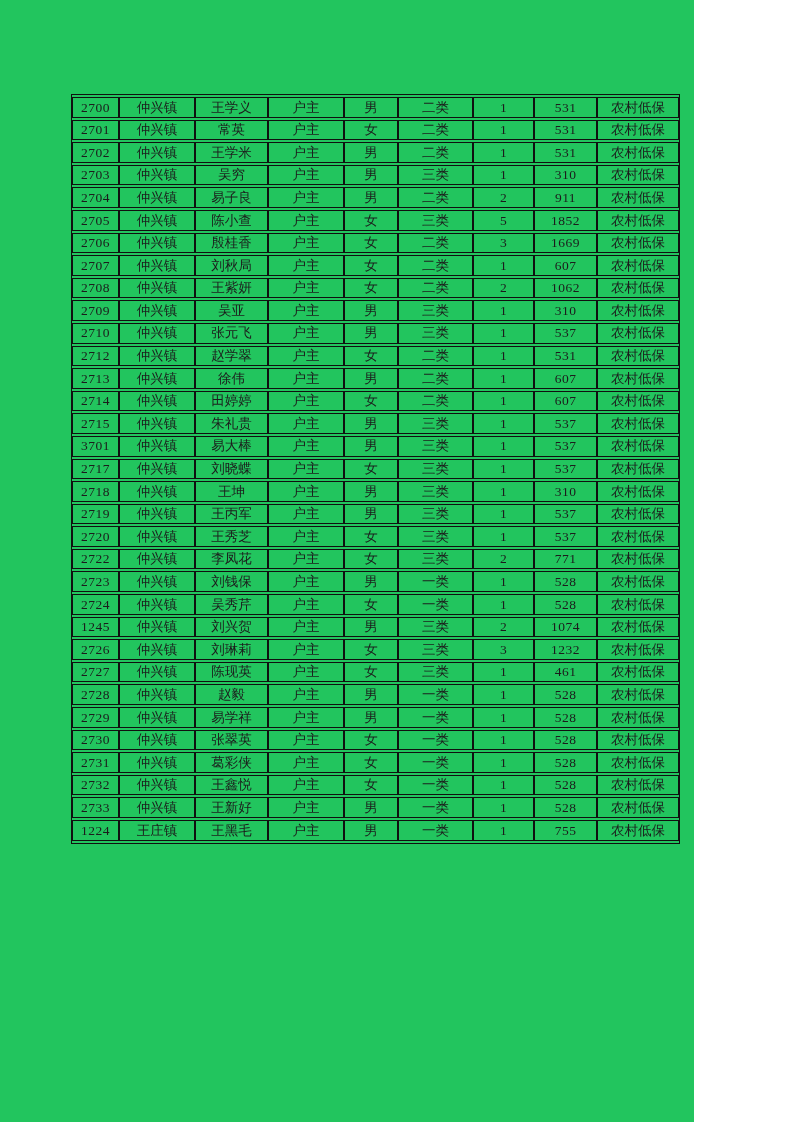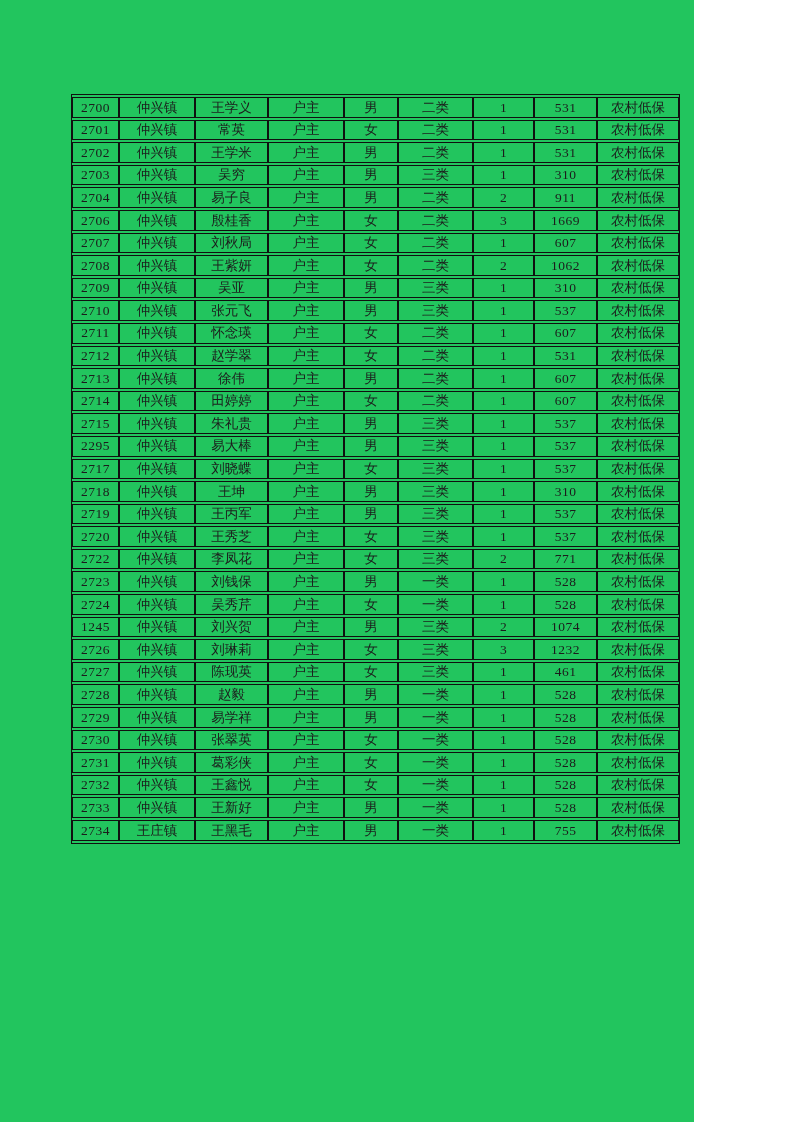--- a/index.html
+++ b/index.html
@@ -109,20 +109,31 @@
           <td class="c-town">仲兴镇</td>
           <td class="c-name">易子良</td>
           <td class="c-householder">户主</td>
           <td class="c-gender">男</td>
           <td class="c-category">二类</td>
           <td class="c-persons">2</td>
           <td class="c-amount">911</td>
           <td class="c-welfare-type">农村低保</td>
         </tr>
         <tr>
+          <td class="c-id">2705</td>
+          <td class="c-town">仲兴镇</td>
+          <td class="c-name">陈小查</td>
+          <td class="c-householder">户主</td>
+          <td class="c-gender">女</td>
+          <td class="c-category">三类</td>
+          <td class="c-persons">5</td>
+          <td class="c-amount">1852</td>
+          <td class="c-welfare-type">农村低保</td>
+        </tr>
+        <tr>
           <td class="c-id">2706</td>
           <td class="c-town">仲兴镇</td>
           <td class="c-name">殷桂香</td>
           <td class="c-householder">户主</td>
           <td class="c-gender">女</td>
           <td class="c-category">二类</td>
           <td class="c-persons">3</td>
           <td class="c-amount">1669</td>
           <td class="c-welfare-type">农村低保</td>
         </tr>
@@ -164,76 +175,65 @@
           <td class="c-town">仲兴镇</td>
           <td class="c-name">张元飞</td>
           <td class="c-householder">户主</td>
           <td class="c-gender">男</td>
           <td class="c-category">三类</td>
           <td class="c-persons">1</td>
           <td class="c-amount">537</td>
           <td class="c-welfare-type">农村低保</td>
         </tr>
         <tr>
-          <td class="c-id">2711</td>
-          <td class="c-town">仲兴镇</td>
-          <td class="c-name">怀念瑛</td>
-          <td class="c-householder">户主</td>
-          <td class="c-gender">女</td>
+          <td class="c-id">2712</td>
+          <td class="c-town">仲兴镇</td>
+          <td class="c-name">赵学翠</td>
+          <td class="c-householder">户主</td>
+          <td class="c-gender">女</td>
+          <td class="c-category">二类</td>
+          <td class="c-persons">1</td>
+          <td class="c-amount">531</td>
+          <td class="c-welfare-type">农村低保</td>
+        </tr>
+        <tr>
+          <td class="c-id">2713</td>
+          <td class="c-town">仲兴镇</td>
+          <td class="c-name">徐伟</td>
+          <td class="c-householder">户主</td>
+          <td class="c-gender">男</td>
           <td class="c-category">二类</td>
           <td class="c-persons">1</td>
           <td class="c-amount">607</td>
           <td class="c-welfare-type">农村低保</td>
         </tr>
         <tr>
-          <td class="c-id">2712</td>
-          <td class="c-town">仲兴镇</td>
-          <td class="c-name">赵学翠</td>
-          <td class="c-householder">户主</td>
-          <td class="c-gender">女</td>
-          <td class="c-category">二类</td>
-          <td class="c-persons">1</td>
-          <td class="c-amount">531</td>
-          <td class="c-welfare-type">农村低保</td>
-        </tr>
-        <tr>
-          <td class="c-id">2713</td>
-          <td class="c-town">仲兴镇</td>
-          <td class="c-name">徐伟</td>
-          <td class="c-householder">户主</td>
-          <td class="c-gender">男</td>
+          <td class="c-id">2714</td>
+          <td class="c-town">仲兴镇</td>
+          <td class="c-name">田婷婷</td>
+          <td class="c-householder">户主</td>
+          <td class="c-gender">女</td>
           <td class="c-category">二类</td>
           <td class="c-persons">1</td>
           <td class="c-amount">607</td>
           <td class="c-welfare-type">农村低保</td>
         </tr>
         <tr>
-          <td class="c-id">2714</td>
-          <td class="c-town">仲兴镇</td>
-          <td class="c-name">田婷婷</td>
-          <td class="c-householder">户主</td>
-          <td class="c-gender">女</td>
-          <td class="c-category">二类</td>
-          <td class="c-persons">1</td>
-          <td class="c-amount">607</td>
-          <td class="c-welfare-type">农村低保</td>
-        </tr>
-        <tr>
           <td class="c-id">2715</td>
           <td class="c-town">仲兴镇</td>
           <td class="c-name">朱礼贵</td>
           <td class="c-householder">户主</td>
           <td class="c-gender">男</td>
           <td class="c-category">三类</td>
           <td class="c-persons">1</td>
           <td class="c-amount">537</td>
           <td class="c-welfare-type">农村低保</td>
         </tr>
         <tr>
-          <td class="c-id">2295</td>
+          <td class="c-id">3701</td>
           <td class="c-town">仲兴镇</td>
           <td class="c-name">易大棒</td>
           <td class="c-householder">户主</td>
           <td class="c-gender">男</td>
           <td class="c-category">三类</td>
           <td class="c-persons">1</td>
           <td class="c-amount">537</td>
           <td class="c-welfare-type">农村低保</td>
         </tr>
         <tr>
@@ -406,21 +406,21 @@
           <td class="c-town">仲兴镇</td>
           <td class="c-name">王新好</td>
           <td class="c-householder">户主</td>
           <td class="c-gender">男</td>
           <td class="c-category">一类</td>
           <td class="c-persons">1</td>
           <td class="c-amount">528</td>
           <td class="c-welfare-type">农村低保</td>
         </tr>
         <tr>
-          <td class="c-id">2734</td>
+          <td class="c-id">1224</td>
           <td class="c-town">王庄镇</td>
           <td class="c-name">王黑毛</td>
           <td class="c-householder">户主</td>
           <td class="c-gender">男</td>
           <td class="c-category">一类</td>
           <td class="c-persons">1</td>
           <td class="c-amount">755</td>
           <td class="c-welfare-type">农村低保</td>
         </tr>
       </tbody>

